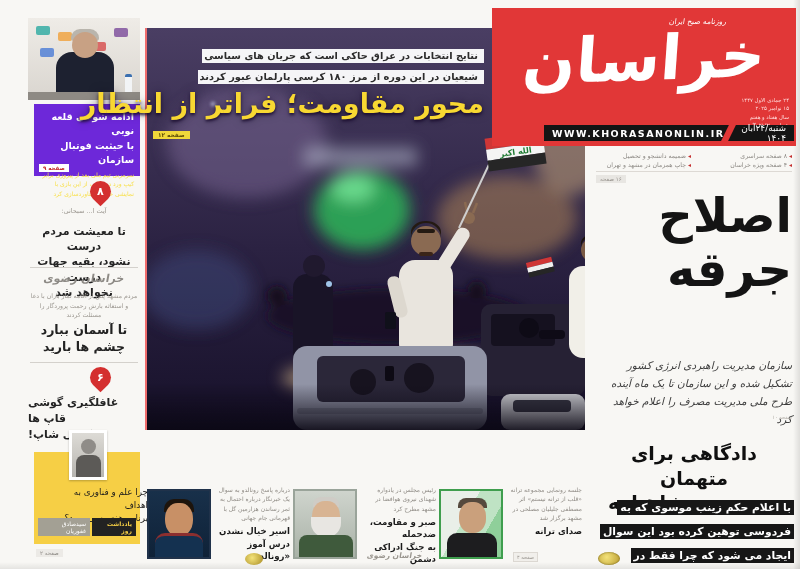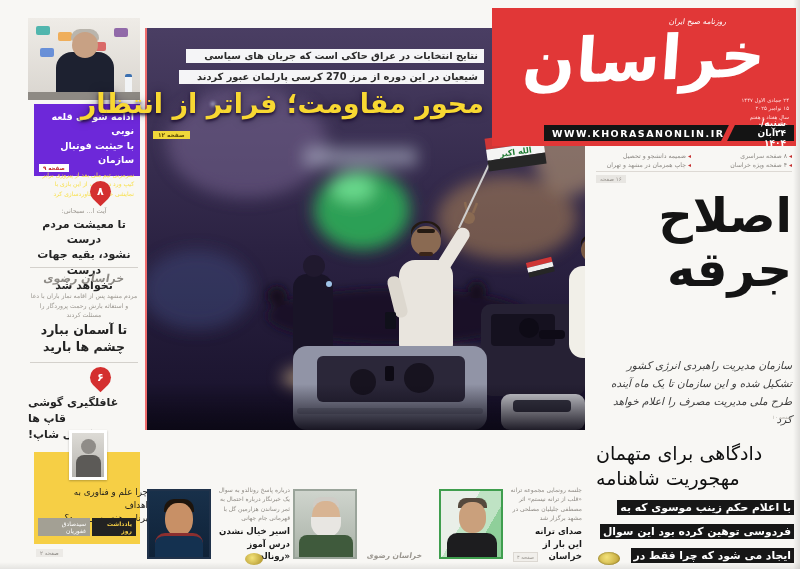--- a/index.html
+++ b/index.html
@@ -27,66 +27,66 @@
   .sb-red .t { color:#fff; font-weight:bold; font-size:9.5px; line-height:1.5; text-align:right; }
   .sb-red .s { color:#f8e04e; font-size:6px; line-height:1.55; text-align:right; margin-top:3px; }
   .sb-red .tag { position:absolute; left:5px; bottom:4px; background:#fff; color:#c22525; font-size:5.5px; font-weight:bold; padding:1px 4px; }
 
   .badge { width:21px; height:21px; background:#d42f2f; border-radius:50% 50% 50% 0; transform:rotate(-45deg); display:flex; align-items:center; justify-content:center; }
   .badge span { transform:rotate(45deg); color:#fff; font-weight:bold; font-size:11px; }
   .badge8 { left:90px; top:181px; }
   .badge6 { left:90px; top:367px; }
 
   .sb-kicker { left:28px; top:207px; width:112px; font-size:6.5px; color:#9a968f; text-align:center; }
-  .sb-title-a { left:28px; top:217px; width:112px; font-weight:bold; font-size:11px; line-height:1.38; color:#252525; text-align:center; }
+  .sb-title-a { left:28px; top:224px; width:112px; font-weight:bold; font-size:11px; line-height:1.38; color:#252525; text-align:center; }
   .sb-div { left:30px; width:108px; height:1px; background:#d4d1cc; }
   .d1 { top:267px; } .d2 { top:362px; }
   .razavi-brand { left:28px; top:272px; width:112px; text-align:center; color:#8d8a85; font-weight:bold; font-size:11px; transform:skewX(-10deg); }
   .razavi-sum { left:30px; top:291px; width:108px; font-size:6.2px; line-height:1.55; color:#9a968f; text-align:center; }
   .razavi-title { left:28px; top:322px; width:112px; font-weight:bold; font-size:12.5px; line-height:1.35; color:#222; text-align:center; }
   .sb-title-b { left:28px; top:395px; width:112px; font-weight:bold; font-size:11px; line-height:1.45; color:#232323; text-align:left; }
 
   .note-box { left:34px; top:452px; width:106px; height:92px; background:#f6cf45; }
   .note-portrait { left:69px; top:430px; width:38px; height:50px; background:linear-gradient(#dddbd6, #b7b5b0); border:3px solid #fff; box-shadow:0 1px 2px rgba(0,0,0,.25); }
   .note-portrait .h { position:absolute; left:9px; top:6px; width:15px; height:15px; border-radius:50%; background:#8f8c88; }
   .note-portrait .b { position:absolute; left:4px; top:22px; width:25px; height:22px; border-radius:8px 8px 0 0; background:#5c5a57; }
   .note-title { left:50px; top:486px; width:98px; font-weight:normal; font-size:8.8px; line-height:1.5; color:#1c1c1c; text-align:right; }
   .note-tags { left:38px; top:518px; width:98px; display:flex; justify-content:center; gap:2px; direction:rtl; }
   .note-tag-dark { background:#222; color:#f6cf45; font-size:6px; font-weight:bold; padding:2px 4px; }
   .note-tag-gray { background:#a3a094; color:#fff; font-size:6px; padding:2px 4px; }
   .note-pagetag { left:36px; top:549px; background:#eceae6; color:#8d8a85; font-size:5.5px; padding:1px 4px; }
 
   
   .photo { left:145px; top:28px; width:438px; height:402px; border-left:2px solid #ef6d6d; background:#241d38; }
   .lead-kicker { left:150px; top:44px; width:334px; text-align:right; z-index:4; }
-  .lead-kicker span { display:inline-block; background:rgba(255,255,255,0.95); color:#2c2c2c; font-weight:bold; font-size:9.8px; padding:1px 6px 2px 18px; margin-bottom:2px; }
+  .lead-kicker span { display:inline-block; background:rgba(255,255,255,0.95); color:#2c2c2c; font-weight:bold; font-size:9.8px; padding:1px 6px 2px 2px; margin-bottom:2px; }
   .main-headline { left:148px; top:88px; width:336px; z-index:4; text-align:center; white-space:nowrap; font-weight:bold; font-size:27px; color:#f8d832; text-shadow:0 2px 3px rgba(25,12,45,.9), 0 0 10px rgba(25,12,45,.55); }
   .photo-pagetag { left:153px; top:131px; z-index:4; background:#f0d83a; color:#5f4d05; font-size:5.8px; font-weight:bold; padding:1px 5px; }
 
   
   .masthead { left:492px; top:8px; width:304px; height:138px; background:#e13737; z-index:6; }
   .mh-tagline { position:absolute; right:70px; top:9px; color:#fff; font-size:7.5px; transform:skewX(-8deg); }
   .mh-brand { position:absolute; left:0; right:0; top:20px; text-align:center; color:#fff; font-weight:bold; font-size:62px; line-height:1; transform:skewX(-6deg) rotate(-2deg); }
   .mh-info { position:absolute; right:7px; top:88px; color:#ffd9d9; font-size:5.3px; line-height:1.6; text-align:right; direction:rtl; }
   .mh-bar { position:absolute; left:52px; right:2px; bottom:5px; height:16px; background:#141414; display:flex; align-items:center; }
   .mh-url { flex:1; color:#fff; font-weight:bold; font-size:9.5px; letter-spacing:1.5px; padding-left:8px; direction:ltr; text-align:left; }
   .mh-slash { width:9px; height:16px; background:#e13737; transform:skewX(-26deg); }
-  .mh-date { color:#fff; font-weight:bold; font-size:9px; padding:0 8px 0 6px; direction:rtl; }
+  .mh-date { color:#fff; font-weight:normal; font-size:9px; padding:0 8px 0 6px; direction:rtl; }
 
   
   .idx { left:596px; top:152px; width:196px; display:grid; grid-template-columns:1fr 1fr; direction:rtl; column-gap:6px; row-gap:2px; }
   .idx div { font-size:6.2px; color:#8d8a85; text-align:right; white-space:nowrap; }
   .idx div::before { content:"◂ "; color:#c53131; font-size:6px; }
   .idx-rule { left:596px; top:171px; width:196px; height:1px; background:#ddd9d4; }
   .pages-tag { left:596px; top:175px; background:#e8e6e2; color:#98948e; font-size:5.5px; padding:1px 4px; }
 
   .s1-head { left:596px; top:188px; width:196px; text-align:right; direction:rtl; font-weight:bold; font-size:48px; line-height:54px; color:#141414; letter-spacing:-1px; }
   .s1-sum { left:596px; top:356px; width:196px; text-align:right; direction:rtl; font-size:10.5px; line-height:1.72; color:#3c3c3c;font-style:italic; }
   .s1-tag { left:596px; top:414px; width:196px; text-align:right; font-size:5px; color:#b0aca6; }
-  .s2-head { left:596px; top:441px; width:196px; text-align:left; direction:rtl; font-weight:normal; font-size:19px; line-height:1.3; color:#101010; }
+  .s2-head { left:596px; top:441px; width:196px; text-align:center; direction:rtl; font-weight:bold; font-size:19px; line-height:1.3; color:#101010; }
   .s2-hl { left:596px; top:494px; width:198px; text-align:right; direction:rtl; line-height:1.5; }
   .s2-hl span { background:#171717; color:#fff; font-weight:bold; font-size:10.8px; padding:1px 3px; -webkit-box-decoration-break:clone; box-decoration-break:clone; }
   .s2-glyph { left:598px; top:552px; width:22px; height:13px; border-radius:50%; background:radial-gradient(circle at 40% 40%, #f3e27a, #b99b2e); box-shadow:inset 0 0 2px #6b5a10; }
 
   
   .br-box { top:483px; width:146px; height:84px; }
   .b0 { left:145px; } .b1 { left:291px; } .b2 { left:437px; }
   .br-photo { position:absolute; left:2px; top:6px; width:64px; height:70px; overflow:hidden; }
   .br-text { position:absolute; left:70px; right:1px; top:2px; text-align:right; direction:rtl; }
   .br-kicker { font-size:6px; line-height:1.55; color:#8f8b85; }
@@ -229,21 +229,21 @@
       <g>
         <rect x="354" y="366" width="84" height="36" rx="9" fill="#d9dade"></rect>
         <rect x="366" y="372" width="58" height="12" rx="4" fill="#3a3a46"></rect>
       </g>
       <rect x="0" y="356" width="438" height="46" fill="url(#fadeBottom)"></rect>
     </svg>
   </div>
 
   <div class="abs lead-kicker rtl">
     <span>نتایج انتخابات در عراق حاکی است که جریان های سیاسی</span><br>
-    <span>شیعیان در این دوره از مرز 270 کرسی پارلمان عبور کردند</span>
+    <span>شیعیان در این دوره از مرز ۱۸۰ کرسی پارلمان عبور کردند</span>
   </div>
   <div class="abs main-headline rtl">محور مقاومت؛ فراتر از انتظار</div>
   <div class="abs photo-pagetag rtl">صفحه ۱۲</div>
 
   <div class="abs masthead">
     <div class="mh-tagline rtl">روزنامه صبح ایران</div>
     <div class="mh-brand rtl">خراسان</div>
     <div class="mh-info">
       <div>۲۴ جمادی الاول ۱۴۴۷</div>
       <div>۱۵ نوامبر ۲۰۲۵</div>
@@ -363,34 +363,40 @@
     <div class="br-glyph-gold"></div>
   </div>
 
   <div class="abs br-box b1">
     <div class="br-photo ph-ghalibaf">
       <div class="hair"></div>
       <div class="face"></div>
       <div class="beard"></div>
       <div class="body"></div>
     </div>
+    <div class="br-text">
+      <div class="br-kicker">رئیس مجلس در یادواره شهدای نیروی هوافضا در مشهد مطرح کرد</div>
+      <div class="br-title">
+        <div>صبر و مقاومت، ضدحمله</div>
+        <div>به جنگ ادراکی دشمن</div>
+      </div>
+    </div>
     <div class="br-sig rtl">خراسان رضوی</div>
   </div>
 
   <div class="abs br-box b2">
     <div class="br-photo ph-singer">
       <div class="hair"></div>
       <div class="face"></div>
       <div class="body"></div>
     </div>
     <div class="br-text">
       <div class="br-kicker">جلسه رونمایی مجموعه ترانه «قلب از ترانه نیستم» اثر مصطفی جلیلیان مصلحی در مشهد برگزار شد</div>
       <div class="br-title">
         <div>صدای ترانه</div>
-        <div>این بار از خراسان</div>
       </div>
     </div>
     <div class="br-pagetag rtl">صفحه ۴</div>
   </div>
 
   <div class="abs edge-r"></div>
   <div class="abs edge-b"></div>
 </div>
 
 </body></html>

